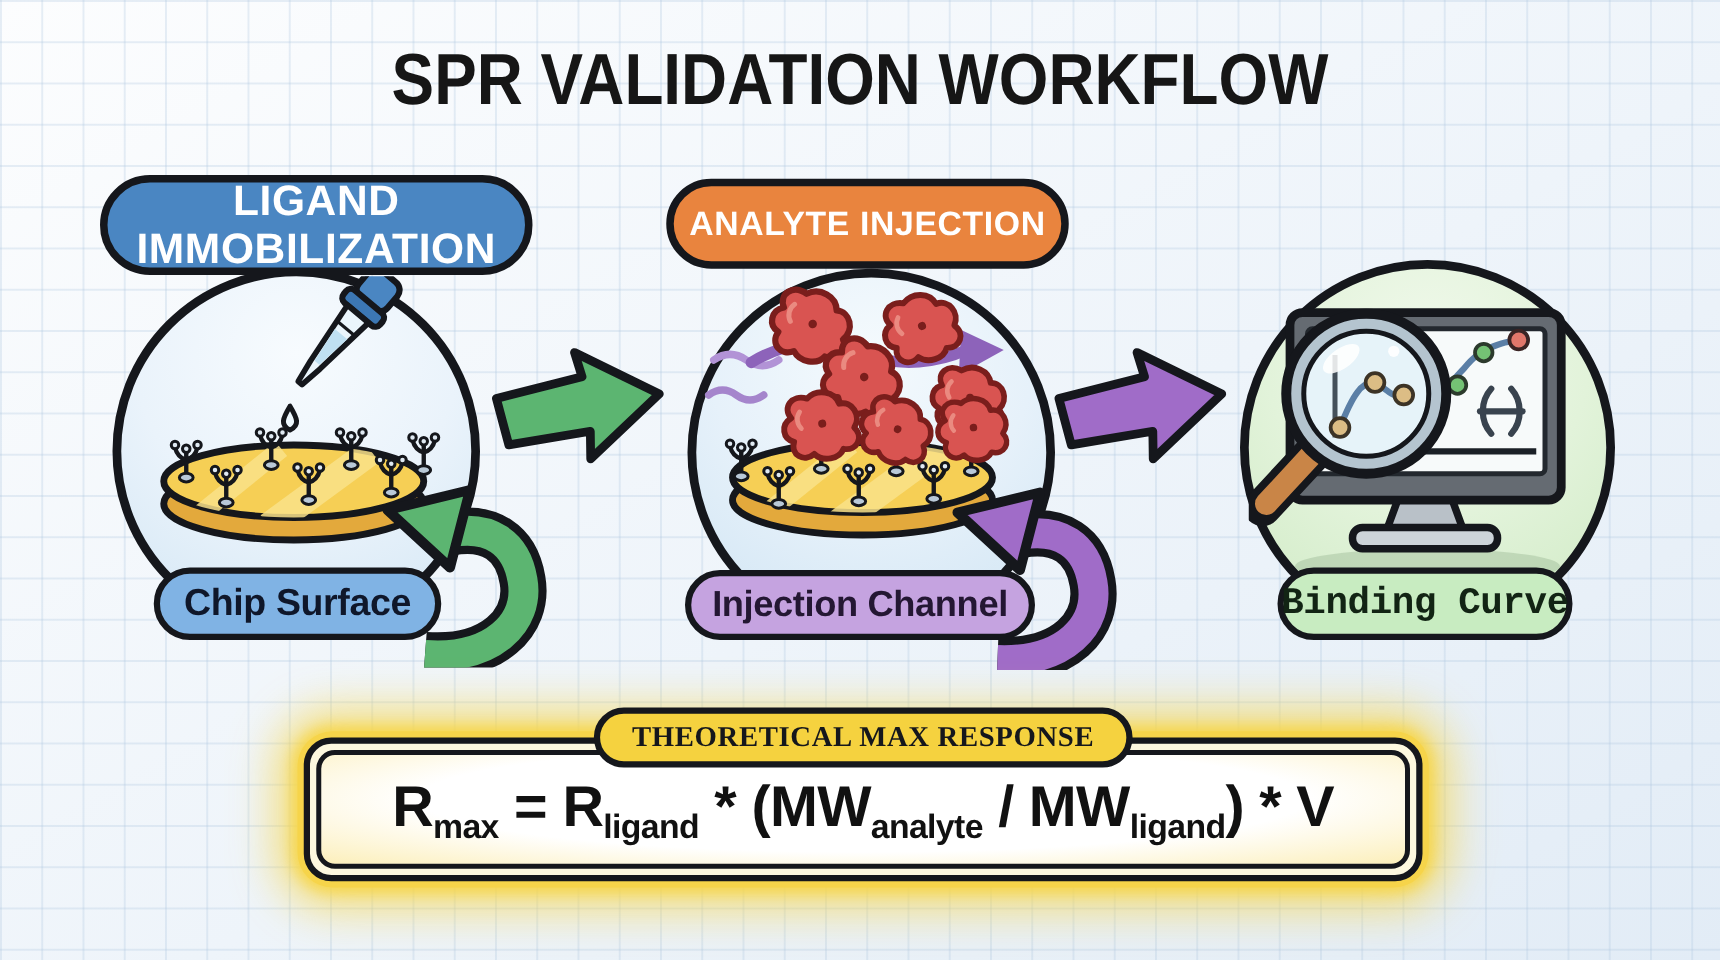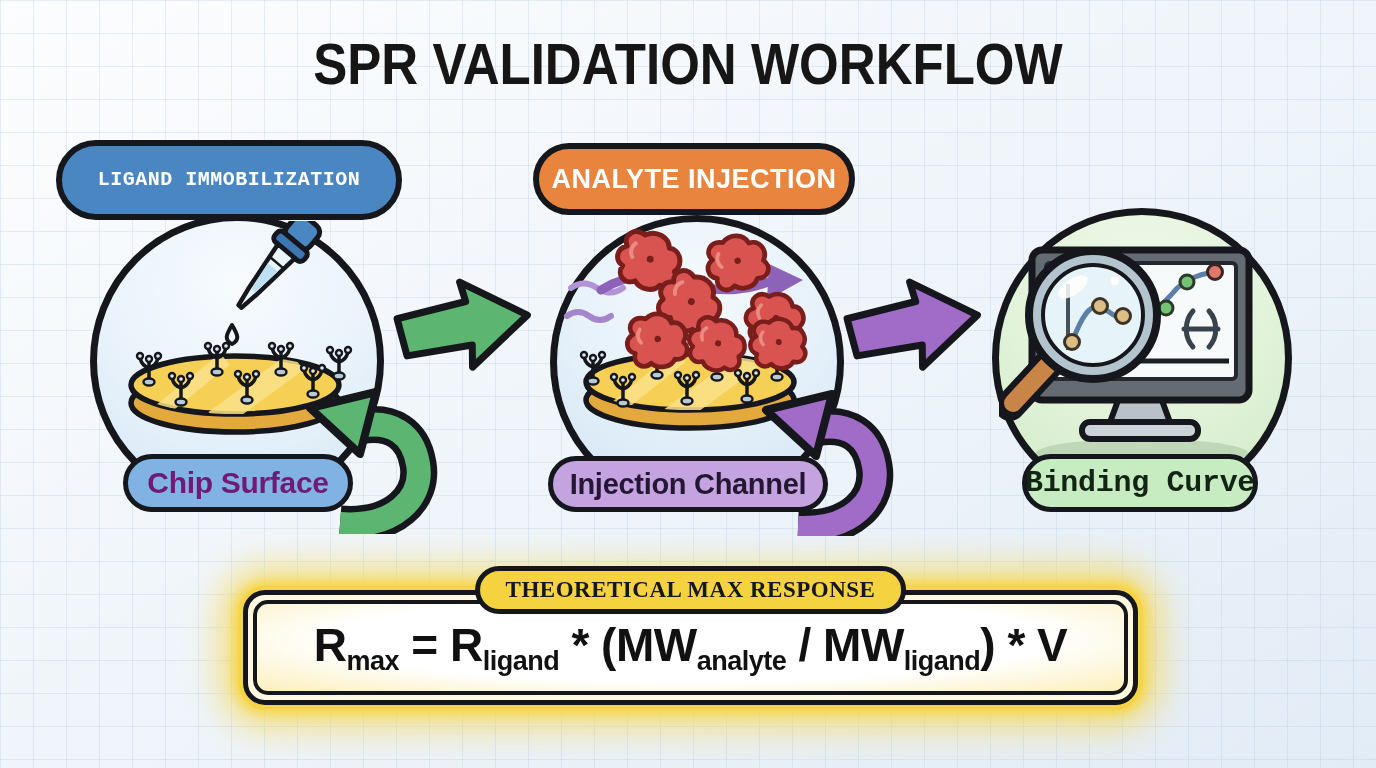--- a/index.html
+++ b/index.html
@@ -10,21 +10,21 @@
       linear-gradient(to right, rgba(176,200,224,.30) 1.5px, transparent 1.5px),
       linear-gradient(to bottom, rgba(176,200,224,.30) 1.5px, transparent 1.5px),
       linear-gradient(150deg,#fcfdfe 0%, #eef4fa 55%, #e2ecf6 100%);
     background-size:33px 33px, 33px 33px, 100% 100%;}
   .title{position:absolute;left:0;top:30px;width:1376px;text-align:center;
     font-size:58px;font-weight:bold;color:#161616;letter-spacing:0px;
     transform:scaleX(.88);transform-origin:50% 50%;white-space:nowrap;}
   .stage-header{position:absolute;display:flex;align-items:center;justify-content:center;
     text-align:center;border:6px solid #15171c;border-radius:44px;color:#fff;
     font-weight:bold;z-index:5;line-height:1.12;letter-spacing:.5px;}
-  .sh1{left:56px;top:140px;width:334px;height:68px;font-size:20px;font-family:Liberation Mono, monospace;}
+  .sh1{left:80px;top:140px;width:334px;height:68px;font-size:34px;}
   .sh2{left:533px;top:143px;width:310px;height:60px;font-size:27px;}
   .sh3{left:985px;top:140px;width:306px;height:62px;font-size:27px;}
   .circle{position:absolute;border-radius:50%;border:7px solid #15171c;z-index:2;}
   .c1{left:90px;top:214px;width:280px;height:280px;
       background:radial-gradient(circle at 50% 22%, #f7fbfe 0%, #eaf3fb 50%, #d2e6f4 100%);}
   .c2{left:550px;top:215px;width:280px;height:280px;
       background:radial-gradient(circle at 50% 22%, #f4fafd 0%, #e6f1fa 50%, #cfe4f3 100%);}
   .c3{left:992px;top:208px;width:286px;height:286px;
       background:radial-gradient(circle at 50% 25%, #f1f9ec 0%, #e2f3da 50%, #cfeac4 100%);}
   .circle svg{position:absolute;left:0;top:0;}
@@ -103,21 +103,21 @@
         <line x1="-8" y1="44" x2="8" y2="44" stroke="#15171c" stroke-width="2.5"></line>
       </g>
 
       <path d="M135 104 c-6,10 -8,15 0,19 c8,-4 6,-9 0,-19 Z" fill="#edf7fd" stroke="#15171c" stroke-width="4" stroke-linejoin="round"></path>
     </svg>
   </div>
   <div class="stage-header sh1" style="background-color: rgb(74, 134, 194);">
     <span>LIGAND IMMOBILIZATION</span>
   </div>
   <div class="stage-label sl1" style="background-color: rgb(128, 179, 228);">
-    <span style="color: #701a75;">Chip Surface</span>
+    <span style="color: #0f172a;">Chip Surface</span>
   </div>
   <svg class="hook" style="left:296px;top:376px;" width="150" height="158" viewBox="0 0 150 158">
     <path d="M 44 148 C 98 152 128 122 122 88 C 117 58 96 44 64 50" stroke="#15171c" stroke-width="37" fill="none"></path>
     <path d="M 44 148 C 98 152 128 122 122 88 C 117 58 96 44 64 50" stroke-width="24" fill="none" style="stroke: rgb(92, 181, 113);"></path>
     <polygon points="14,32 80,16 64,78" stroke="#15171c" stroke-width="8" stroke-linejoin="round" style="fill: rgb(92, 181, 113);"></polygon>
   </svg>
 
   <svg class="connector" style="left:392px;top:266px;" width="142" height="118" viewBox="0 0 142 118">
     <polygon points="6,46 76,36 72,16 136,56 76,102 78,80 12,84" transform="rotate(-6 70 58)" stroke="#15171c" stroke-width="7" stroke-linejoin="round" style="fill: rgb(92, 181, 113);"></polygon>
   </svg>

